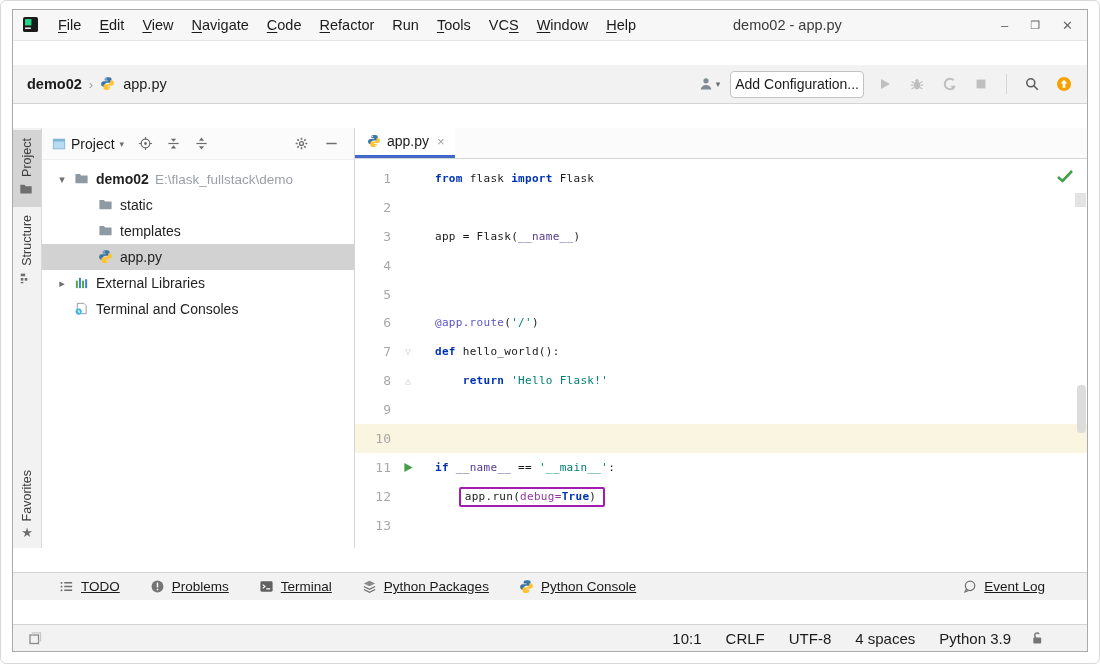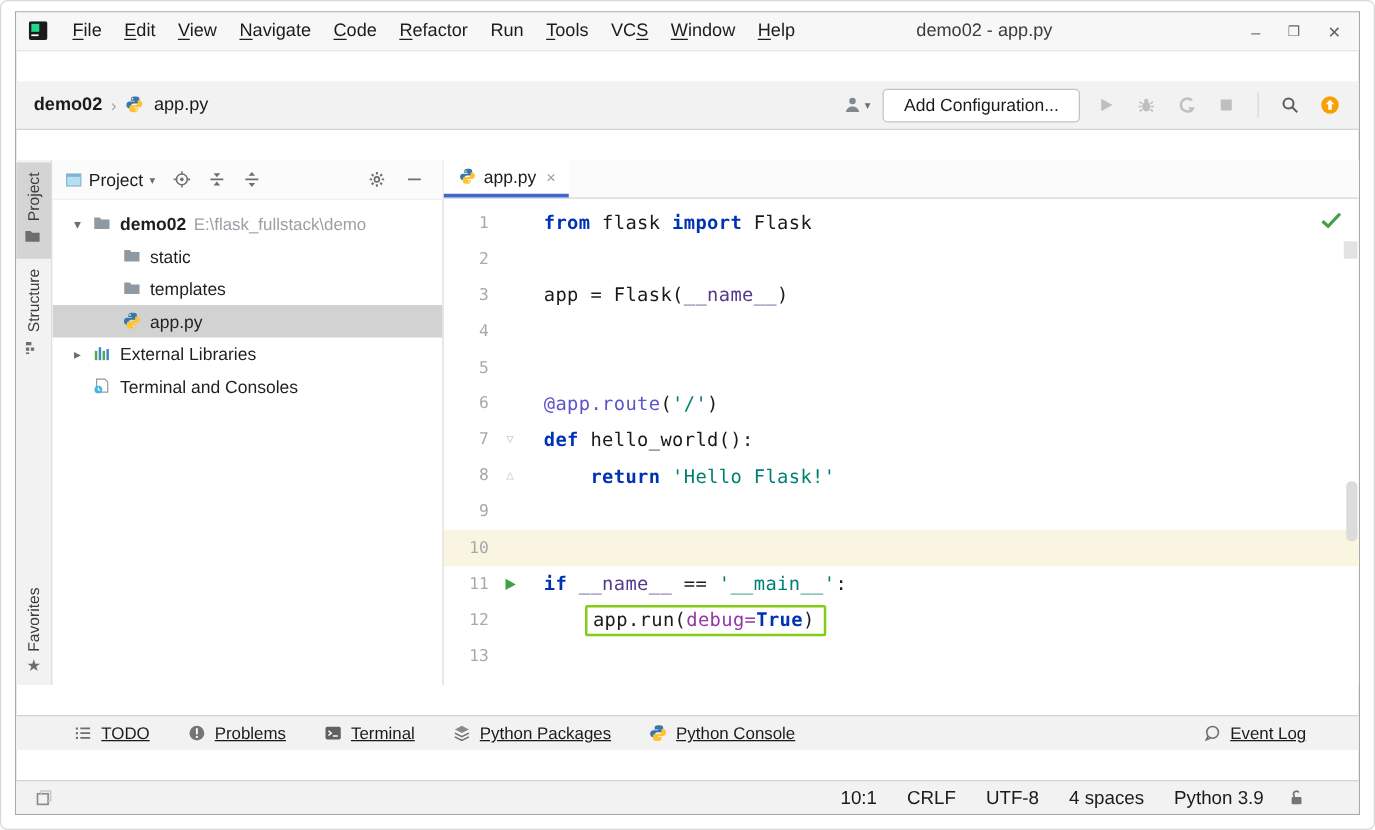--- a/index.html
+++ b/index.html
@@ -19,21 +19,21 @@
 
   
   .toolbar { height:39px; background:#f2f2f2; display:flex; align-items:center; padding:0 12px 0 14px; border-bottom:1px solid #d4d4d4; flex:0 0 auto; }
   .breadcrumb { display:flex; align-items:center; gap:7px; font-size:14.5px; color:#1b1b1b; }
   .crumb-root { font-weight:bold; }
   .crumb-sep { color:#9e9e9e; font-size:13px; }
   .icon16 { width:16px; height:16px; display:inline-block; vertical-align:middle; flex:0 0 auto; }
   .icon14 { width:14px; height:14px; display:inline-block; vertical-align:middle; }
   .tb-right { margin-left:auto; display:flex; align-items:center; gap:10px; }
   .tb-sep { width:1px; height:20px; background:#d6d6d6; margin:0 4px; }
-  .add-config { background:#fff; border:1px solid #c3c3c3; border-radius:4px; font-size:14px; color:#1b1b1b; padding:4px 16px; height:27px; font-family:"Liberation Sans", sans-serif; }
+  .add-config { background:#fff; border:1px solid #c3c3c3; border-radius:4px; font-size:14px; color:#1b1b1b; padding:4px 4px; height:27px; font-family:"Liberation Sans", sans-serif; }
   .tb-btn { width:22px; height:22px; display:flex; align-items:center; justify-content:center; }
   .user-btn { display:flex; align-items:center; gap:2px; }
   .dd-arrow { font-size:9px; color:#6e6e6e; }
 
   
   .main { flex:1 1 auto; display:flex; min-height:0; }
   .stripe { width:29px; background:#f2f2f2; border-right:1px solid #d9d9d9; display:flex; flex-direction:column; align-items:center; padding-top:2px; flex:0 0 auto; }
   .stripe-item { display:flex; flex-direction:column; align-items:center; gap:5px; padding:8px 0 9px; width:100%; cursor:default; }
   .stripe-item.active { background:#d4d4d4; }
   .stripe-label { writing-mode:vertical-rl; transform:rotate(180deg); font-size:12.5px; color:#3c3c3c; }
@@ -57,28 +57,28 @@
   .tabbar { height:31px; display:flex; align-items:flex-end; border-bottom:1px solid #d6d6d6; background:#fbfbfb; flex:0 0 auto; }
   .tab { display:flex; align-items:center; gap:6px; padding:0 10px 0 12px; height:31px; background:#fff; border-bottom:3px solid #4269c9; font-size:14px; color:#1b1b1b; }
   .tab-close { color:#9e9e9e; font-size:13px; margin-left:2px; }
   .code-area { flex:1 1 auto; position:relative; overflow:hidden; padding-top:5px; font-family:"DejaVu Sans Mono", monospace; }
   .code-line { display:flex; height:28.9px; align-items:center; }
   .code-line.hl { background:#faf5e1; }
   .gutter { width:80px; flex:0 0 auto; display:flex; align-items:center; }
   .lineno { width:36px; text-align:right; color:#a8a8a8; font-size:13px; flex:0 0 auto; }
   .gmark { width:34px; text-align:center; flex:0 0 auto; display:flex; align-items:center; justify-content:center; }
   .fold-glyph { color:#cfcfcf; font-size:10px; }
-  .code-text { white-space:pre; font-size:15px; letter-spacing:0.3px; font-weight:500; color:#1a1a1a; }
+  .code-text { white-space:pre; font-size:11px; letter-spacing:0.3px; font-weight:500; color:#1a1a1a; }
   .tk-k { color:#0033b3; font-weight:600; }
   .tk-s { color:#008073; }
   .tk-d { color:#5a55c9; }
   .tk-u { color:#533a8c; }
   .tk-a { color:#9437a6; }
   .tk-p { color:#1a1a1a; }
-  .red-box { border:2px solid #84cc16; border-radius:2px; padding:1px 7px 2px 4px; margin-left:-4px;margin-top:20px; }
+  .red-box { border:2px solid #a21caf; border-radius:2px; padding:1px 7px 2px 4px; margin-left:-4px;margin-top:20px; }
   .insp-check { position:absolute; top:9px; right:13px; width:18px; height:14px; }
   .scroll-thumb { position:absolute; right:1px; top:58%; width:9px; height:48px; background:#dcdcdc; border-radius:4px; }
   .scroll-thumb2 { position:absolute; right:1px; top:34px; width:11px; height:14px; background:#e3e3e3; }
 
   
   .toolwindow-bar { height:28px; background:#f2f2f2; border-top:1px solid #d4d4d4; display:flex; align-items:center; padding:0 14px 0 46px; flex:0 0 auto; font-size:13.5px; color:#1b1b1b; }
   .tw-left { display:flex; align-items:center; gap:30px; }
   .tw-right { margin-left:auto; display:flex; align-items:flex-start; gap:8px; padding-right:28px; }
   .tw-item { display:flex; align-items:center; gap:6px; cursor:default;text-decoration:underline; }
   .statusbar { height:27px; background:#f2f2f2; border-top:1px solid #d4d4d4; display:flex; align-items:center; padding:0 14px; flex:0 0 auto; font-size:15px; color:#1b1b1b; }

